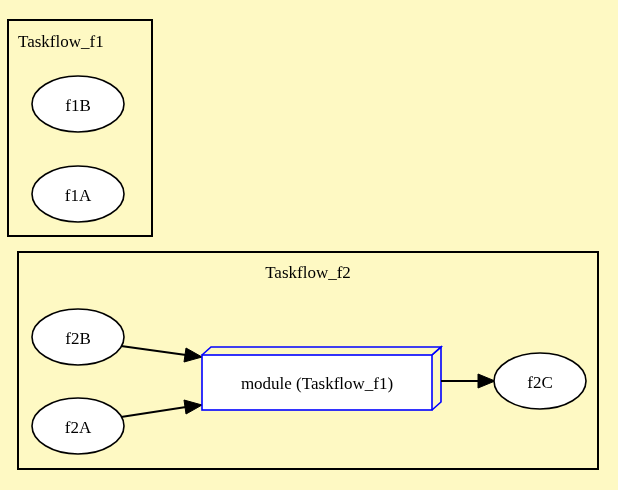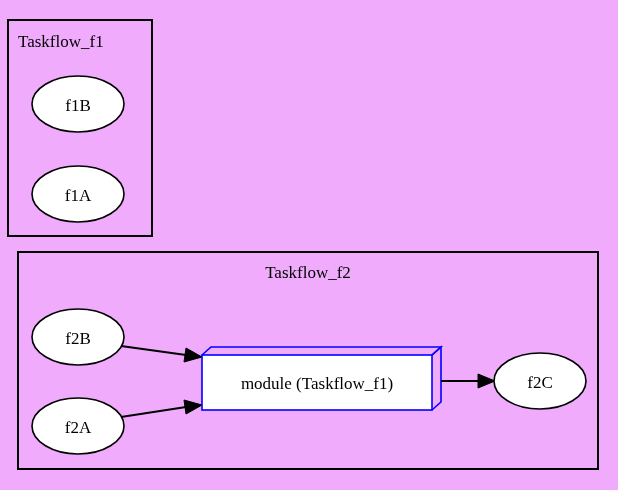--- a/index.html
+++ b/index.html
@@ -10,21 +10,21 @@
   body {
     width: 618px;
     height: 490px;
     overflow: hidden;
     font-family: "Liberation Serif", "DejaVu Serif", serif;
   }
   #diagram-root {
     position: relative;
     width: 618px;
     height: 490px;
-    background: #f0abfc;
+    background: #fef9c3;
   }
   svg#graph {
     display: block;
     width: 618px;
     height: 490px;
   }
   .cluster-frame {
     fill: none;
     stroke: #000000;
     stroke-width: 2;

